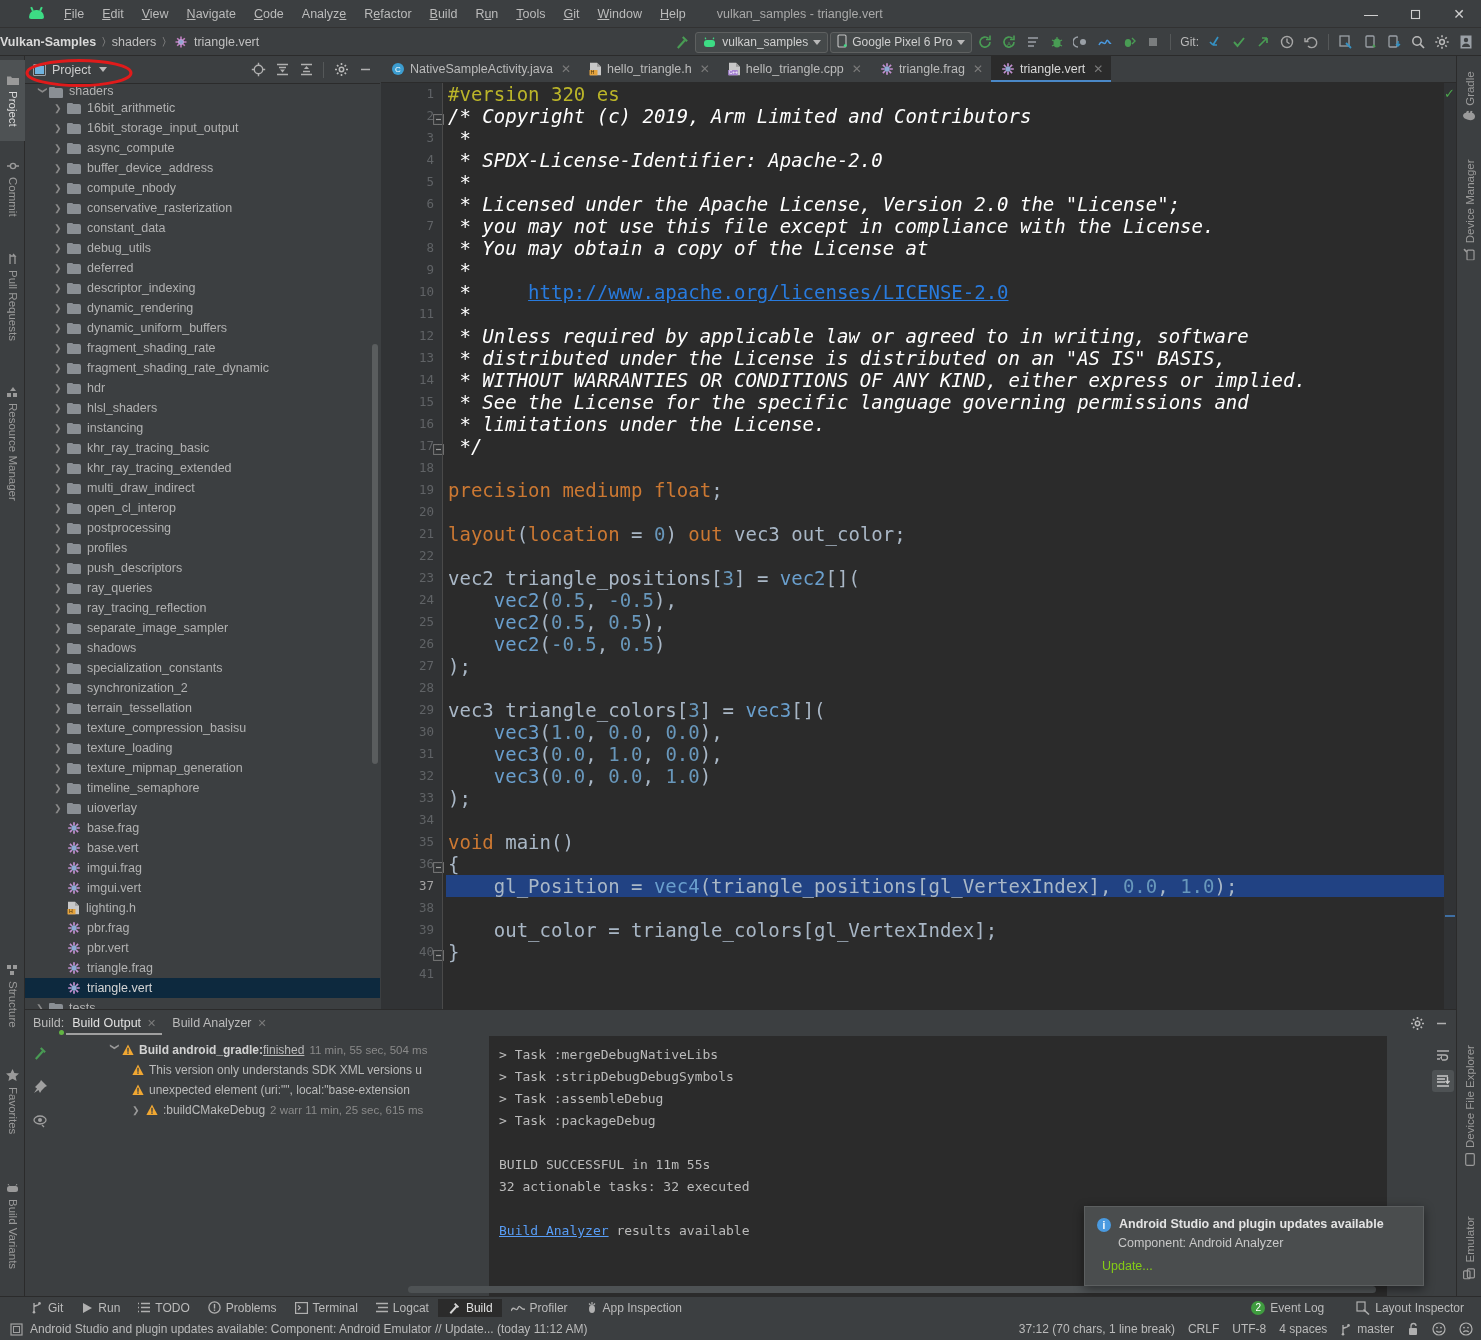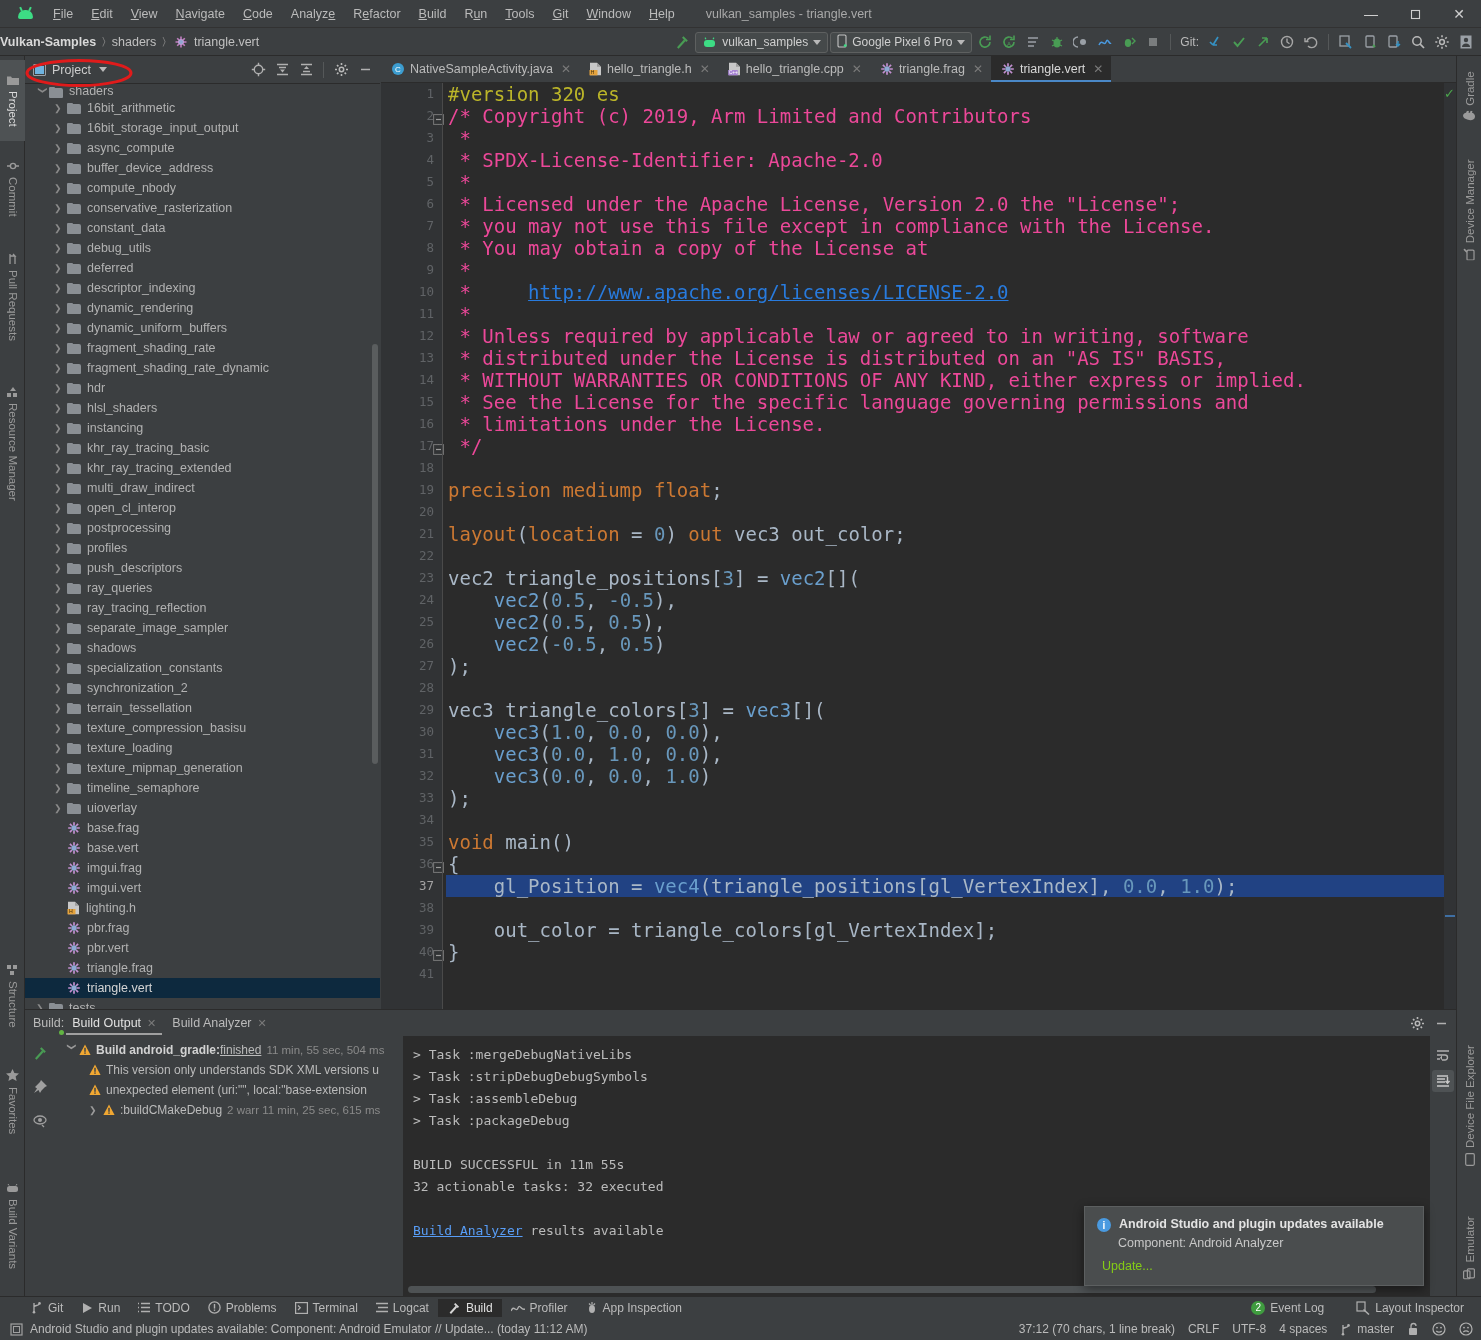--- a/index.html
+++ b/index.html
@@ -9,21 +9,21 @@
     font-family:"Liberation Sans", sans-serif;
     font-size:12.5px;
     color:#bbbbbb;
     overflow:hidden;
   }
   .app { position:relative; width:1481px; height:1340px; }
 
   
   .menubar {
     height:28px; background:#3c3f41; display:flex; align-items:center;
-    padding-left:12px; border-bottom:1px solid #323232; position:relative;
+    padding-left:23px; border-bottom:1px solid #323232; position:relative;
   }
   .andro-logo { width:20px; height:16px; margin:0 8px 0 4px; position:relative; }
   .andro-logo .body {
     position:absolute; left:2px; top:4px; width:15px; height:9px;
     background:#3ddc84; border-radius:7px 7px 2px 2px;
   }
   .andro-logo .ear { position:absolute; width:2px; height:4px; background:#3ddc84; top:1px; }
   .andro-logo .ear.l { left:4px; transform:rotate(-25deg); }
   .andro-logo .ear.r { left:13px; transform:rotate(25deg); }
   .menu-item {
@@ -119,42 +119,42 @@
   .gline.cur { color:#a4a3a3; }
   .code {
     flex:1; position:relative; padding-left:3px;
     font-family:"DejaVu Sans Mono","Liberation Mono",monospace;
     font-size:19px; line-height:22px; white-space:pre; color:#a9b7c6;
     overflow:hidden;
   }
   .cl { height:22px; padding-left:2px; }
   .cl.hl { background:#214283; }
   .kw { color:#cc7832; }
-  .cm { color:#ec4899; }
+  .cm { color:#ffffff;font-style:italic; }
   .num { color:#6897bb; }
   .fn  { color:#6a9fcd; }
   .pre { color:#bbb529; }
   .lnk { color:#287bde; text-decoration:underline; }
   .marker-col { position:absolute; right:0; top:0; bottom:0; width:12px; background:#313335; }
   .check-ok { position:absolute; right:1px; top:3px; color:#4ca64c; font-size:13px; }
   .mark { position:absolute; right:1px; width:10px; height:2px; }
 
   
   .buildpanel {
     position:absolute; left:25px; right:25px; bottom:44px; height:287px;
     background:#3c3f41; border-top:1px solid #2b2b2b; display:flex; flex-direction:column;
   }
   .bp-head { height:26px; display:flex; align-items:center; padding-left:8px; position:relative; }
   .bp-label { font-size:12.5px; color:#bbb; margin-right:0; }
   .bp-tab { padding:4px 8px; font-size:12.5px; color:#bbb; display:flex; align-items:center; gap:6px; position:relative; }
   .bp-tab.active { color:#e0e0e0;justify-content:space-between; }
   .bp-tab.active:after { content:""; position:absolute; left:2px; right:2px; bottom:-1px; height:2px; background:#a0a0a0; }
   .bp-tab .x { color:#7a7a7a; font-size:11px; }
   .bp-actions { position:absolute; right:4px; display:flex; gap:2px; align-items:center; }
-  .bp-body { flex:1; display:flex; overflow:hidden; }
+  .bp-body { flex:1; display:flex; overflow:hidden;gap:43px; }
   .bp-gutter { width:30px; background:#3c3f41; padding-top:6px; display:flex; flex-direction:column; align-items:center; gap:12px; }
   .bp-tree { width:348px; background:#3c3f41; padding-top:4px; overflow:hidden; position:relative; }
   .btrow { height:20px; display:flex; align-items:center; font-size:12px; color:#bbb; white-space:nowrap; overflow:hidden; }
   .warnico { color:#f0a732; font-size:12px; margin-right:5px; }
   .bmeta { color:#8a8a8a; margin-left:5px; font-size:11.5px; }
   .bp-out {
     flex:1; background:#2b2b2b; padding:8px 0 0 10px; overflow:hidden;
     font-family:"DejaVu Sans Mono","Liberation Mono",monospace; font-size:13px; line-height:22px; color:#bbbbbb;
   }
   .bp-out .link { color:#589df6; text-decoration:underline; }

